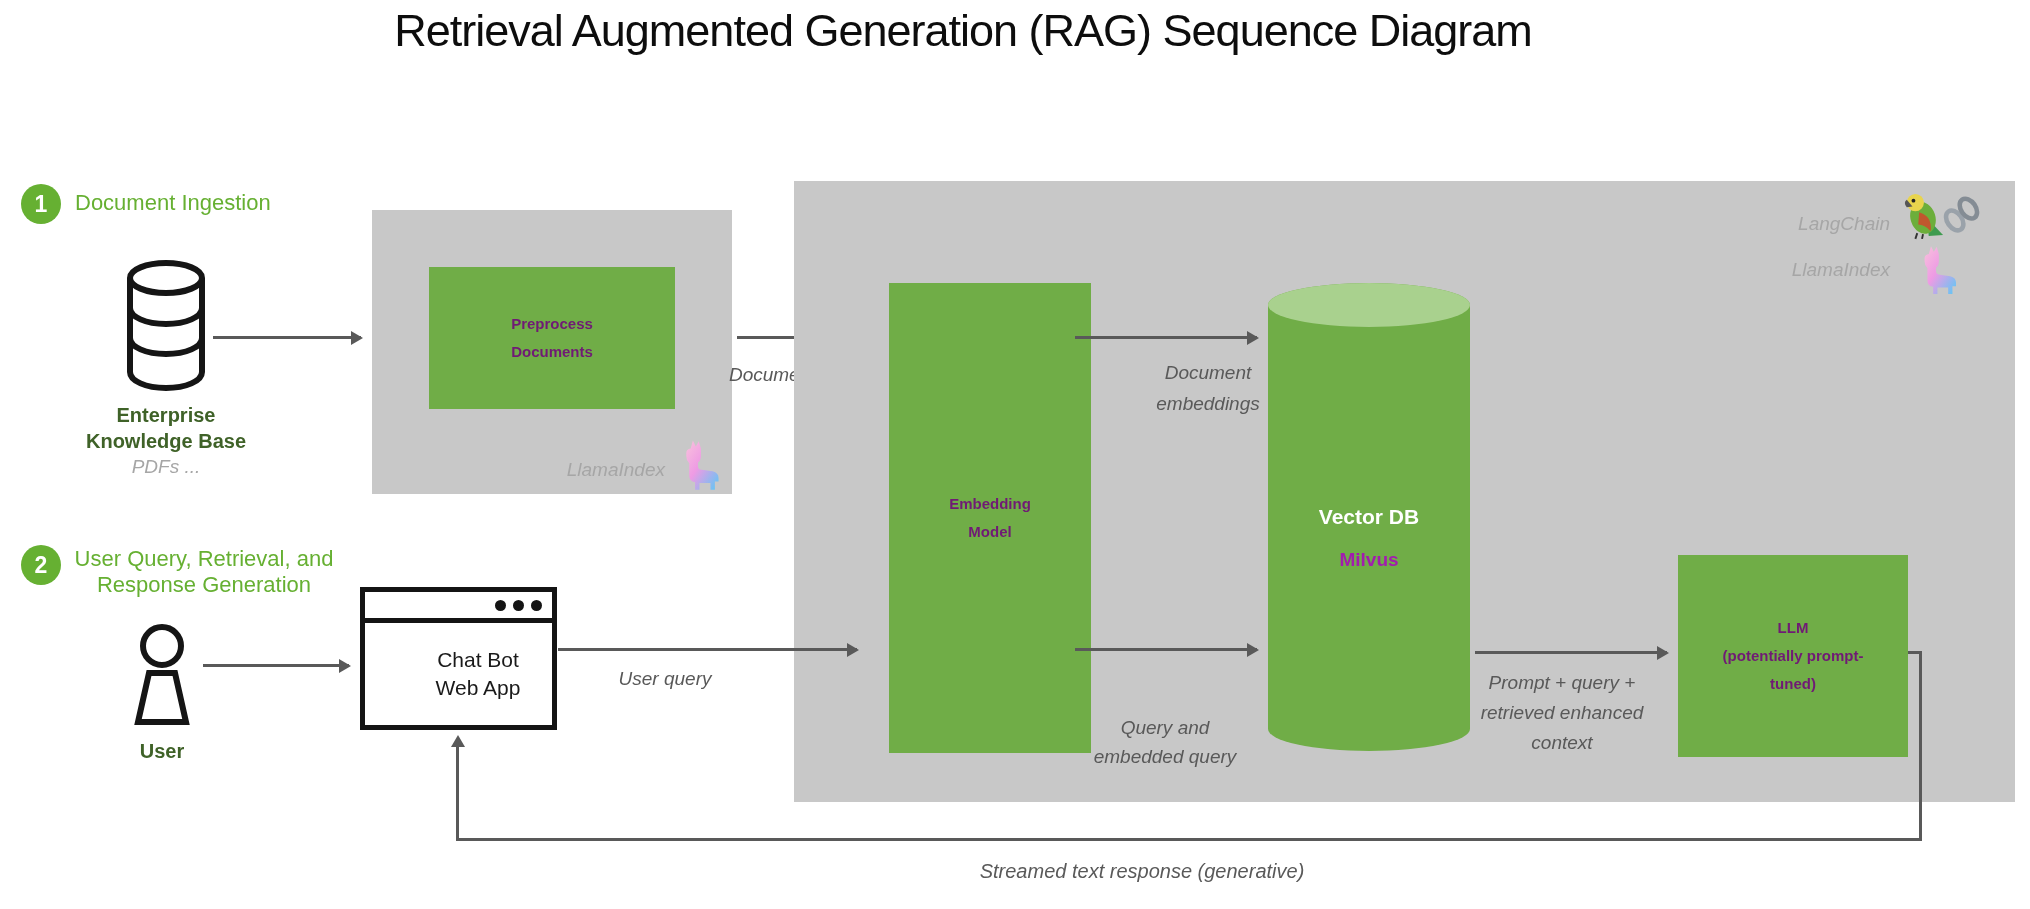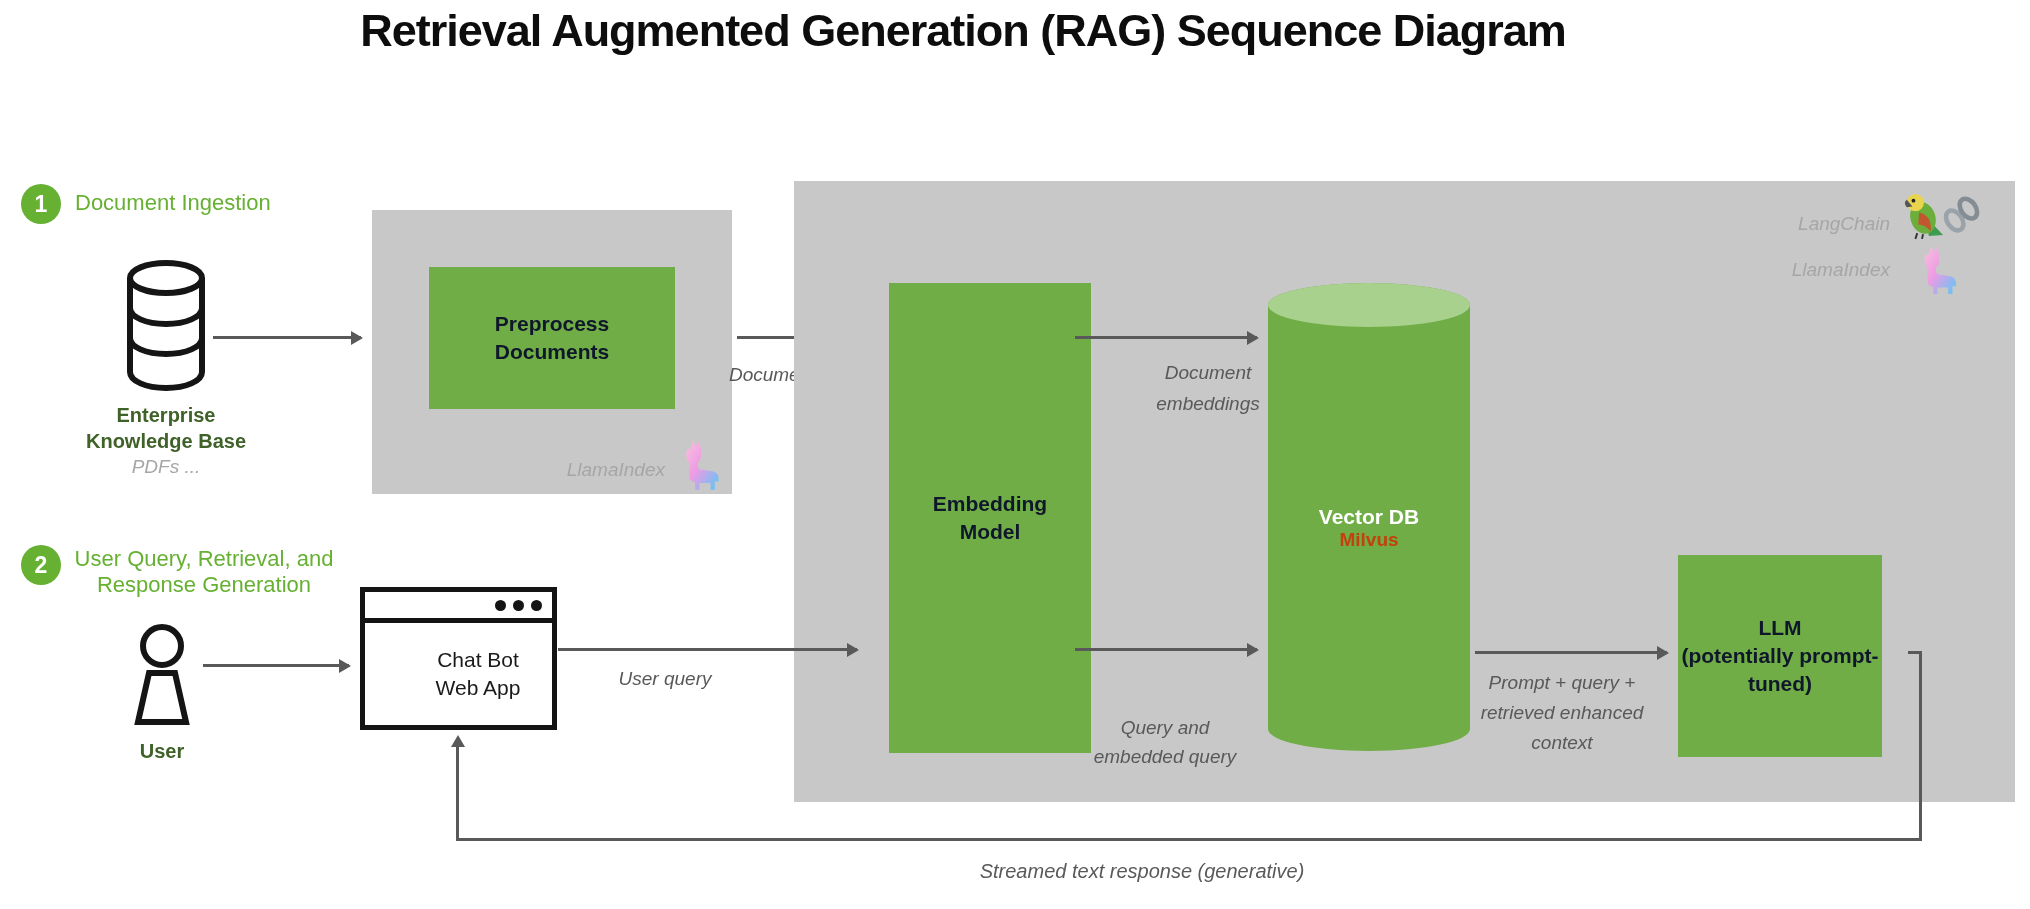--- a/index.html
+++ b/index.html
@@ -4,27 +4,27 @@
 <style>
   html,body{margin:0;padding:0;background:#ffffff;}
   #stage{
     position:relative;width:2030px;height:909px;background:#ffffff;overflow:hidden;
     font-family:"Liberation Sans", sans-serif;
   }
   .abs{position:absolute;}
   .pre{white-space:pre-line;}
   .title{
     left:0;top:5px;width:1926px;text-align:center;
-    font-size:45px;font-weight:bold;color:#0d0d0d;letter-spacing:-1px;
+    font-size:45px;font-weight:normal;color:#0d0d0d;letter-spacing:-1px;
   }
   .panel{background:#C8C8C8;}
   .greenbox{
     background:#70AD47;display:flex;align-items:center;justify-content:center;text-align:center;
   }
-  .nodelabel{color:#0f172a;font-weight:bold;font-size:21px;line-height:28px;white-space:pre-line;}
+  .nodelabel{color:#701a75;font-weight:bold;font-size:15px;line-height:28px;white-space:pre-line;}
   .badge{
     width:40px;height:40px;border-radius:50%;background:#66B032;color:#fff;
     display:flex;align-items:center;justify-content:center;font-size:23px;font-weight:bold;
   }
   .steplabel{color:#66B032;font-size:22px;line-height:26px;}
   .darkgreen{color:#3F6228;font-weight:bold;font-size:20px;line-height:26px;text-align:center;}
   .muted{color:#A6A6A6;font-style:italic;font-size:19px;}
   .edgelabel{color:#595959;font-style:italic;font-size:19px;line-height:30px;text-align:center;}
   .line{background:#595959;}
   .harrow{height:3px;background:#595959;}
@@ -37,21 +37,21 @@
     content:"";position:absolute;top:-11px;left:-5px;width:0;height:0;
     border-left:7px solid transparent;border-right:7px solid transparent;border-bottom:12px solid #595959;
   }
   .browser{background:#ffffff;border:5px solid #141414;box-sizing:border-box;display:flex;flex-direction:column;}
   .browser-top{height:31px;border-bottom:5px solid #141414;display:flex;align-items:center;justify-content:flex-end;gap:7px;padding-right:10px;box-sizing:border-box;}
   .dot{width:11px;height:11px;border-radius:50%;background:#141414;}
   .browser-body{flex:1;display:flex;align-items:center;justify-content:center;padding-left:39px;}
   .browser-body .txt{color:#1a1a1a;font-size:21px;line-height:28px;text-align:center;white-space:pre-line;}
   .vdb-label{width:202px;text-align:center;}
   .vdb-label .main{color:#fff;font-weight:bold;font-size:21px;}
-  .vdb-label .sub{color:#c2410c;font-weight:bold;font-size:19px;margin-top:0;text-align:center;}
+  .vdb-label .sub{color:#a21caf;font-weight:bold;font-size:19px;margin-top:20px;text-align:center;}
 </style>
 </head>
 <body>
 
 <div id="stage">
 
   <div class="abs title">Retrieval Augmented Generation (RAG) Sequence Diagram</div>
 
   <div class="abs badge" style="left:21px;top:184px;">
     <span>1</span>
@@ -137,21 +137,21 @@
   <div class="abs vdb-label" style="left:1268px;top:505px;">
     <div class="main">Vector DB</div>
     <div class="sub">Milvus</div>
   </div>
 
   <div class="abs harrow" style="left:1475px;top:651px;width:192px;"></div>
   <div class="abs edgelabel" style="left:1462px;top:668px;width:200px;">Prompt + query
 + retrieved
 enhanced context</div>
 
-  <div class="abs greenbox" style="left:1678px;top:555px;width:204px;height:202px;">
+  <div class="abs greenbox" style="left:1678px;top:555px;width:230px;height:202px;">
     <div class="nodelabel">LLM
 (potentially prompt-
 tuned)</div>
   </div>
 
   <div class="abs badge" style="left:21px;top:545px;">
     <span>2</span>
   </div>
   <div class="abs steplabel pre" style="left:58px;top:546px;width:292px;text-align:center;">User Query, Retrieval, and
 Response Generation</div>

